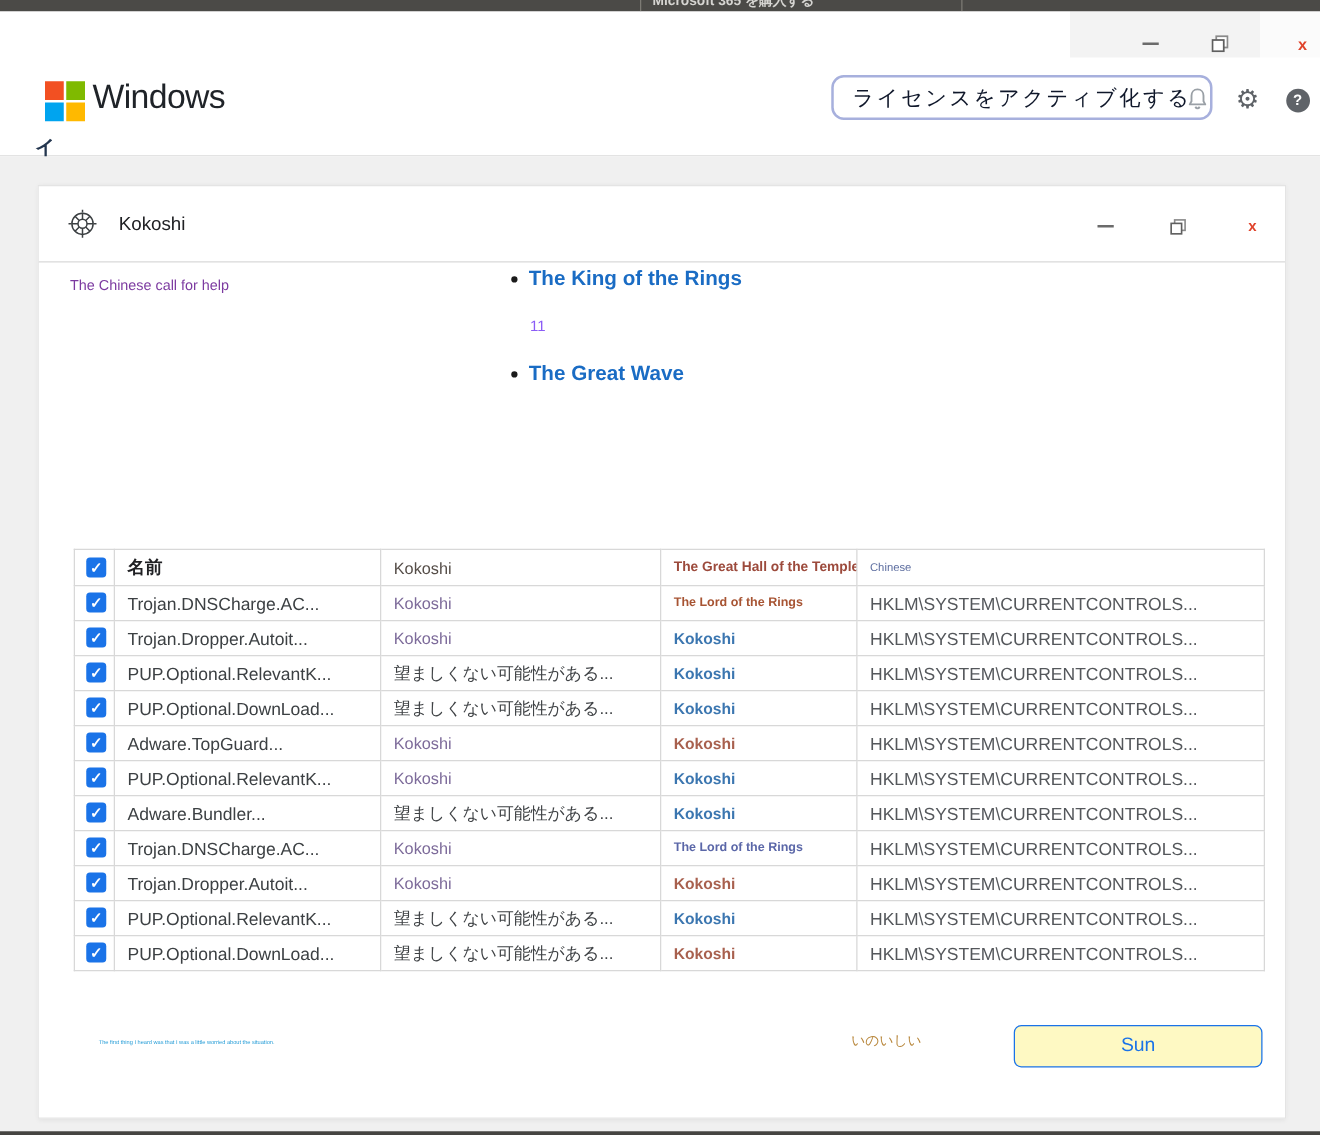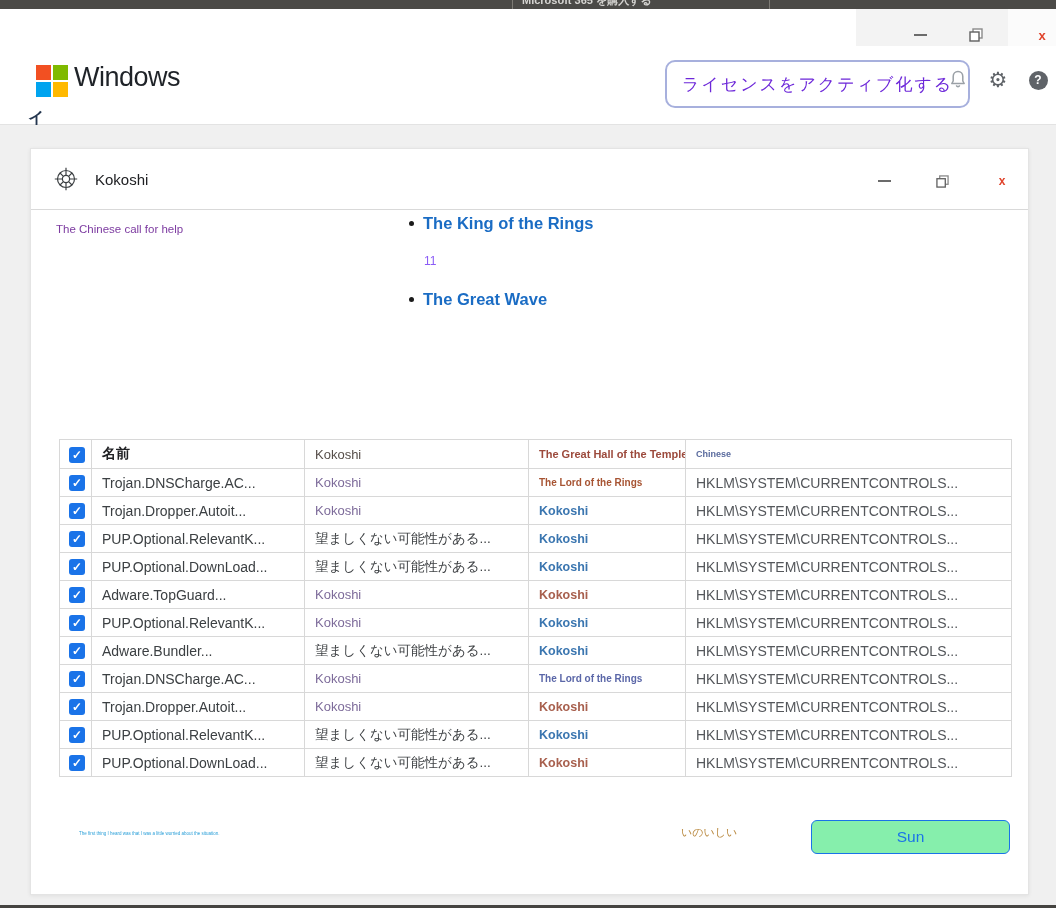--- a/index.html
+++ b/index.html
@@ -17,22 +17,22 @@
   .close-strip { position:absolute; right:0; top:0; width:48px; height:37px; background:#fbfbfb; }
   .win-btn { position:absolute; width:26px; height:24px; top:14px; display:flex; align-items:center; justify-content:center; cursor:pointer; background:transparent; border:none; }
   .minus-bar { width:13px; height:2px; background:#6b6b6b; }
   .close-x { font-size:13px; font-weight:700; color:#e0442c; line-height:1; }
 
   .ms-logo { position:absolute; left:36px; top:56px; width:32px; height:32px; display:grid; grid-template-columns:15px 15px; grid-template-rows:15px 15px; gap:2px; }
   .sq-red{background:#f25022}.sq-green{background:#7fba00}.sq-blue{background:#00a4ef}.sq-yellow{background:#ffb900}
   .brand { position:absolute; left:74px; top:53px; font-size:27px; color:#1f2328; letter-spacing:-0.5px; }
   .sub-label { position:absolute; left:28px; top:99px; font-size:16px; font-weight:700; color:#24364f; }
 
-  .license-btn { position:absolute; left:665px; top:51px; height:48px; padding:0 15px; background:#fff;
-    border:2px solid #a7b0dd; border-radius:10px; font-size:17px; letter-spacing:2px; color:#6d28d9;
+  .license-btn { position:absolute; left:665px; top:51px; height:36px; padding:0 15px; background:#fff;
+    border:2px solid #a7b0dd; border-radius:10px; font-size:17px; letter-spacing:2px; color:#0f172a;
     display:flex; align-items:center; cursor:pointer; font-family:"Liberation Sans", sans-serif; }
   .hdr-icon { position:absolute; top:58px; width:24px; height:24px; display:flex; align-items:center; justify-content:center; cursor:pointer; background:none; border:none; }
   .gear-glyph { font-size:21px; color:#5f6368; line-height:1; }
   .help-circle { width:19px; height:19px; border-radius:50%; background:#5f6368; color:#fff; font-size:12px; font-weight:700; display:flex; align-items:center; justify-content:center; }
 
   
   .page-bg { position:absolute; top:125px; left:0; right:0; bottom:3px; background:#f0f0f0; }
   .bottom-frame { position:absolute; bottom:0; left:0; right:0; height:3px; background:#454441; }
 
   
@@ -59,34 +59,34 @@
   .table-wrap { position:absolute; left:28px; top:290px; width:952px; }
   table { border-collapse:collapse; table-layout:fixed; width:952px; background:#fff; }
   td, th { border:1px solid #d8d8d8; height:28px; padding:0 10px; overflow:hidden; white-space:nowrap; text-align:left; vertical-align:middle; font-weight:400; }
   thead td, thead th { height:29px; }
   .cb-cell { padding:0 0 0 9px; }
   .checkbox { display:inline-block; width:16px; height:16px; background:#1a73e8; border-radius:3px; color:#fff;
     font-size:12px; font-weight:700; line-height:16px; text-align:center; cursor:pointer; vertical-align:middle; }
   .h-name { font-size:14px; font-weight:600; color:#202124; }
   .h-col2 { font-size:13px; color:#564e49; }
   .h-col3 { font-size:11px; font-weight:600; color:#9c4a3c; }
-  .h-col4 { font-size:9px; font-weight:700; color:#5a6b9e; }
+  .h-col4 { font-size:9px; font-weight:400; color:#5a6b9e; }
   .name-cell { font-size:14px; color:#3c4043; }
   .c2-purple { font-size:13px; color:#7d6b9a; }
   .c2-plain  { font-size:13.5px; color:#3f4245; }
   .c3-blue   { font-size:12.5px; font-weight:600; color:#3b76b0; cursor:pointer; }
   .c3-brown  { font-size:12.5px; font-weight:600; color:#a8604e; cursor:pointer; }
   .c3-small-orange { font-size:10px; font-weight:600; color:#a75433; cursor:pointer; }
   .c3-small-blue   { font-size:10px; font-weight:600; color:#5b67a8; cursor:pointer; }
   .col4-cell { font-size:14px; color:#54575b; }
 
   
   .fine-print { position:absolute; left:48px; top:682px; font-size:4.5px; color:#2a9fd8; white-space:nowrap; }
   .footer-label { position:absolute; left:638px; top:676px; font-size:11px; color:#b8873c;margin-left:12px; }
-  .sun-btn { position:absolute; left:780px; top:671px; width:199px; height:34px; background:#86efac;
+  .sun-btn { position:absolute; left:780px; top:671px; width:199px; height:34px; background:#fef9c3;
     border:1.5px solid #1a73e8; border-radius:6px; color:#1a73e8; font-size:15.5px; font-weight:500;
     display:flex; align-items:center; justify-content:center; cursor:pointer; font-family:"Liberation Sans", sans-serif; }
 </style>
 </head>
 <body>
 
 <div class="screen">
 
   <div class="topbar">
     <span class="tb-text">Microsoft 365 を購入する</span>

